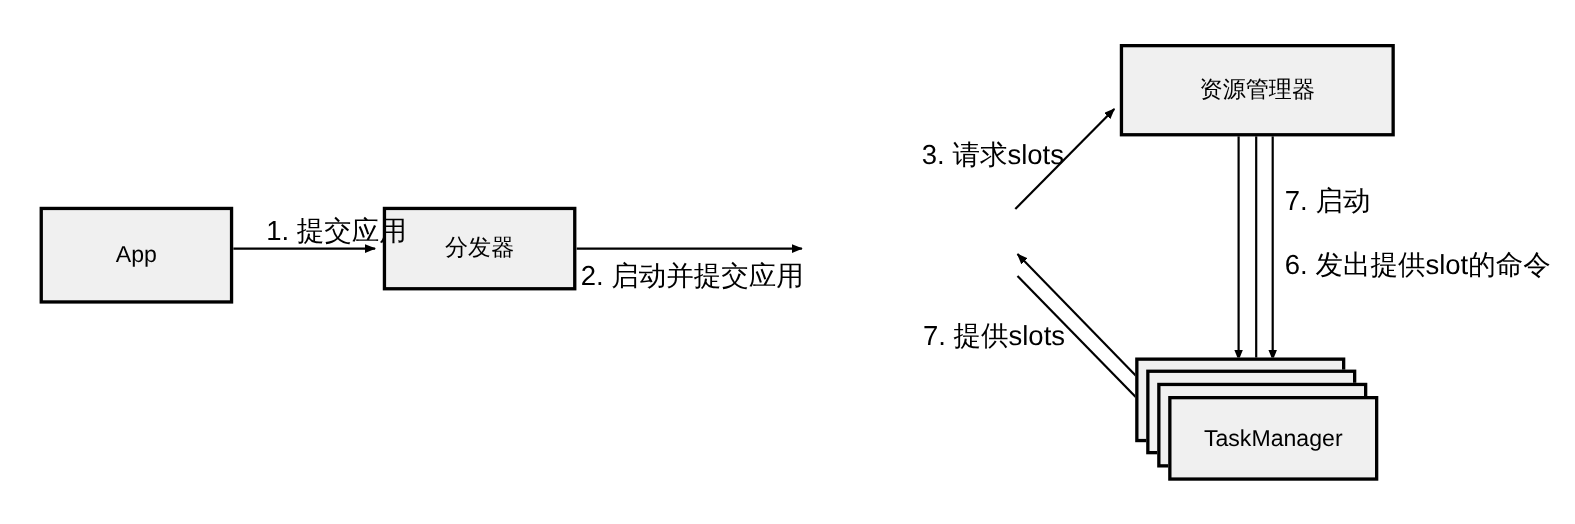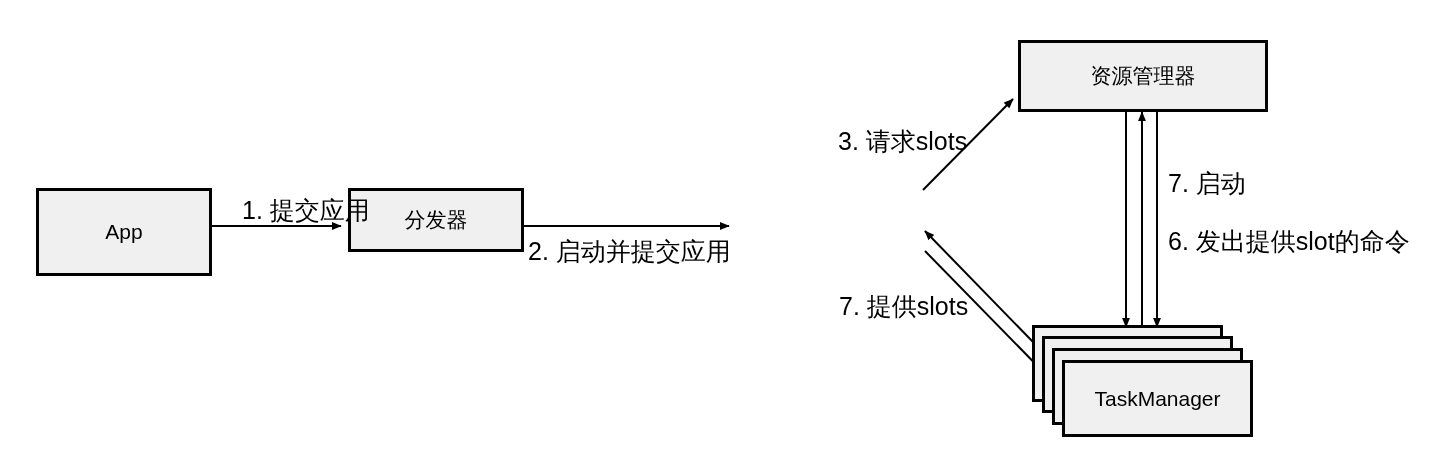--- a/index.html
+++ b/index.html
@@ -82,26 +82,26 @@
 
     <line x1="1070" y1="380" x2="925" y2="231" stroke="#000000" stroke-width="2" marker-end="url(#arrowhead)"></line>
 
     <line x1="925" y1="251" x2="1058" y2="387" stroke="#000000" stroke-width="2" marker-end="url(#arrowhead)"></line>
   </svg>
 
   <div class="node" style="left:36px; top:188px; width:176px; height:88px;">
     <span class="node-label">App</span>
   </div>
 
-  <div class="node" style="left:348px; top:188px; width:176px; height:64px;">
+  <div class="node" style="left:348px; top:188px; width:176px; height:76px;">
     <span class="node-label">分发器</span>
   </div>
 
 
-  <div class="node" style="left:1018px; top:40px; width:250px; height:72px;">
+  <div class="node" style="left:1018px; top:40px; width:250px; height:84px;">
     <span class="node-label">资源管理器</span>
   </div>
 
   <div class="stack-layer" style="left:1032px; top:325px; width:191px; height:77px;"></div>
   <div class="stack-layer" style="left:1042px; top:336px; width:191px; height:77px;"></div>
   <div class="stack-layer" style="left:1052px; top:348px; width:191px; height:77px;"></div>
   <div class="node" style="left:1062px; top:360px; width:191px; height:77px;">
     <span class="node-label">TaskManager</span>
   </div>
 

